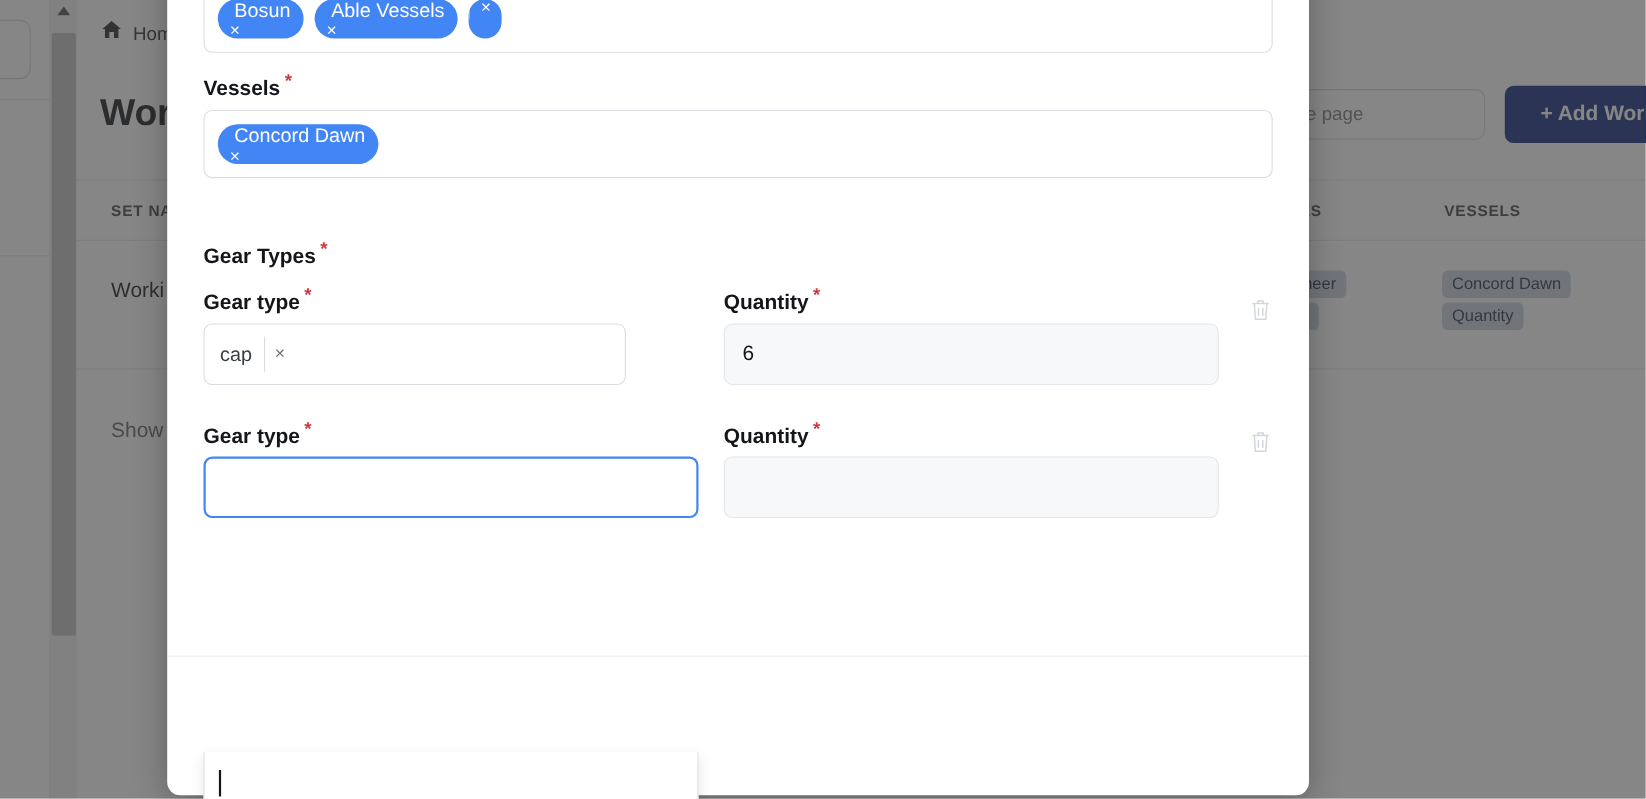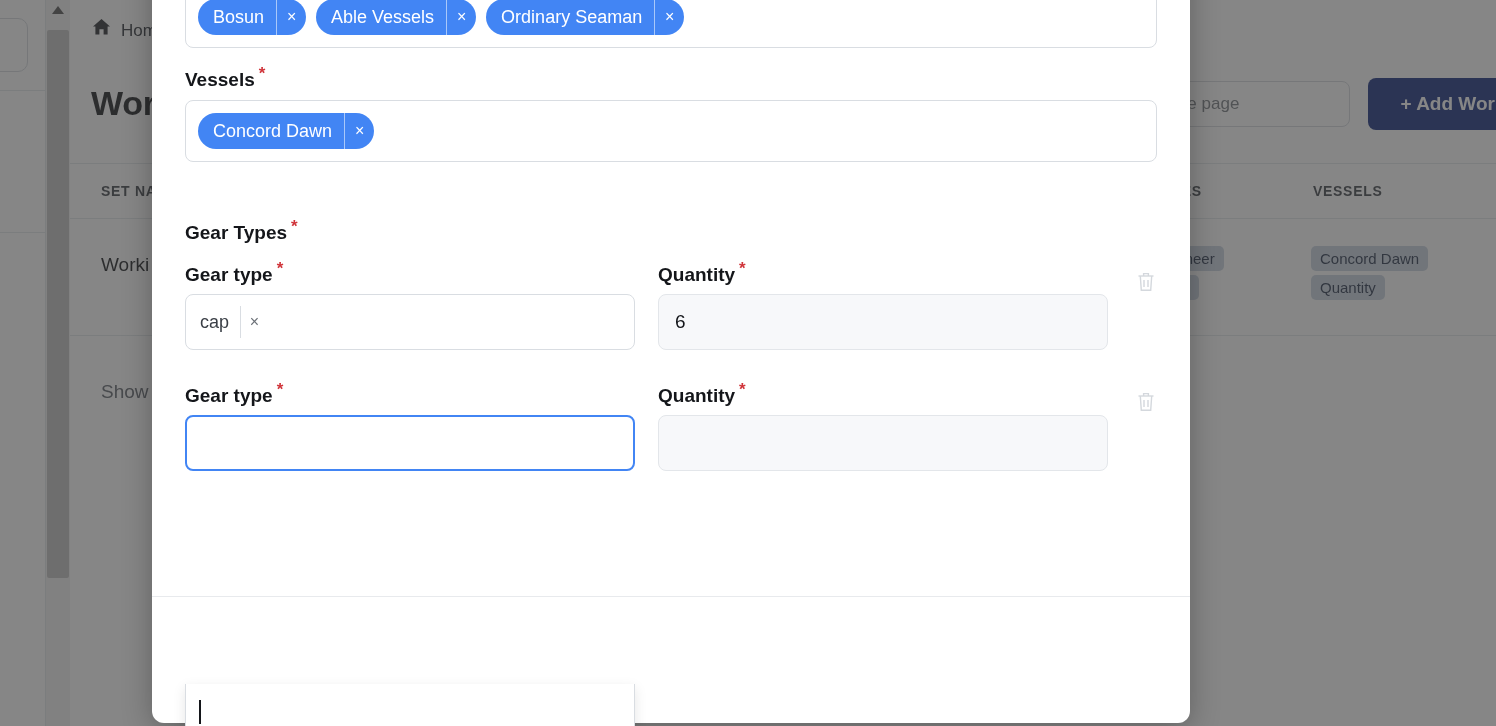--- a/index.html
+++ b/index.html
@@ -190,20 +190,21 @@
 
   .chip {
     display: inline-flex; align-items: stretch;
     background: #4285f4;
     color: #ffffff;
     border-radius: 18px;
     font-size: 18px;
     height: 36px;
     overflow: hidden;
     white-space: nowrap;
+    flex-direction: column;
   }
   .chip .chip-label {
     display: flex; align-items: center;
     padding: 0 12px 0 15px;
   }
   .chip .chip-x {
     display: flex; align-items: center; justify-content: center;
     width: 30px;
     border-left: 1px solid rgba(255,255,255,0.55);
     font-size: 16px;
@@ -342,21 +343,20 @@
   <div class="sel-box" style="left:33px; top:196px; width:972px; height:62px;">
     <span class="chip">
       <span class="chip-label">Bosun</span>
       <span class="chip-x">×</span>
     </span>
     <span class="chip">
       <span class="chip-label">Able Vessels</span>
       <span class="chip-x">×</span>
     </span>
     <span class="chip">
-      <span class="chip-label">Ordinary Seaman</span>
       <span class="chip-x">×</span>
     </span>
   </div>
 
   <div class="field-label bold" style="left:33px; top:274px;">
     <span>Vessels</span><span class="req">*</span>
   </div>
   <div class="sel-box" style="left:33px; top:310px; width:972px; height:62px;">
     <span class="chip">
       <span class="chip-label">Concord Dawn</span>
@@ -364,21 +364,21 @@
     </span>
   </div>
 
   <div class="field-label bold" style="left:33px; top:427px;">
     <span>Gear Types</span><span class="req">*</span>
   </div>
 
   <div class="field-label bold" style="left:33px; top:469px;">
     <span>Gear type</span><span class="req">*</span>
   </div>
-  <div class="sel-box" style="left:33px; top:504px; width:450px; height:56px;">
+  <div class="sel-box" style="left:33px; top:504px; width:384px; height:56px;">
     <span class="chip-plain">
       <span class="chip-label">cap</span>
       <span class="chip-x">×</span>
     </span>
   </div>
   <div class="field-label bold" style="left:506px; top:469px;">
     <span>Quantity</span><span class="req">*</span>
   </div>
   <div class="qty-box" style="left:506px; top:504px; width:450px; height:56px;">6</div>
   <button class="trash-btn" style="left:981px; top:478px;">

